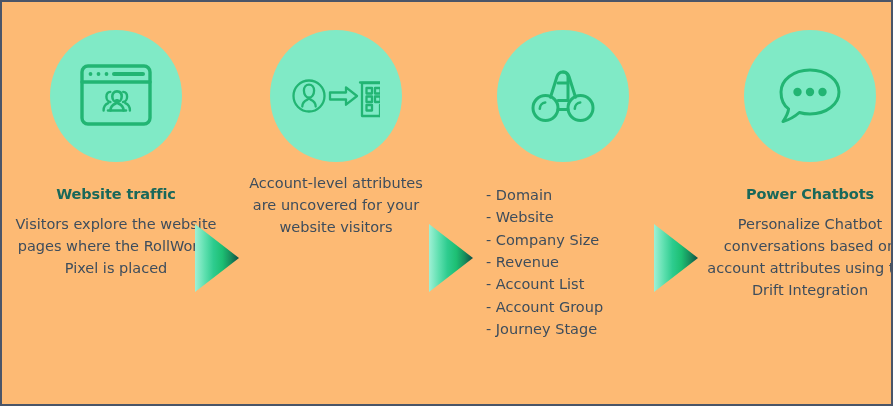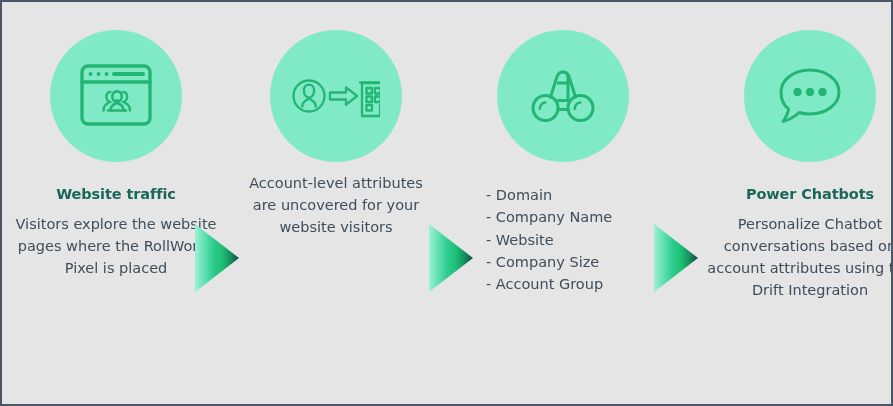--- a/index.html
+++ b/index.html
@@ -8,21 +8,21 @@
     background: #ffffff;
   }
   body {
     font-family: "DejaVu Sans", sans-serif;
   }
   #canvas {
     position: relative;
     width: 893px;
     height: 406px;
     box-sizing: border-box;
-    background: #e5e5e5;
+    background: #fdba74;
     border: 2px solid #4a5568;
     overflow: hidden;
   }
   
   .col {
     position: absolute;
     top: 28px;
     box-sizing: border-box;
   }
   .col-1 { left: 10px;  width: 208px; }
@@ -175,24 +175,26 @@
             <line x1="28" y1="42.5" x2="38" y2="42.5"></line>
             <line x1="28" y1="16" x2="38" y2="16"></line>
             <path d="M9.8 41.8c0-3.3 2.4-6 5.4-6.3" stroke-width="2.6"></path>
             <path d="M44.8 41.8c0-3.3 2.4-6 5.4-6.3" stroke-width="2.6"></path>
           </svg>
         </span>
       </div>
     </div>
     <ul class="list">
       <li>- Domain</li>
-      <li>- Company Name</li>
       <li>- Website</li>
       <li>- Company Size</li>
+      <li>- Revenue</li>
+      <li>- Account List</li>
       <li>- Account Group</li>
+      <li>- Journey Stage</li>
     </ul>
   </div>
 
   <div class="col col-4">
     <div class="circle-wrap">
       <div class="circle">
         <span>
           <svg width="68" height="62" viewBox="0 0 68 62" fill="none" stroke="#22B573" stroke-width="3" stroke-linecap="round" stroke-linejoin="round">
             <path d="M34 5c16.6 0 29 9.9 29 22 0 12.1-12.4 22-29 22-3.8 0-7.4-.5-10.7-1.5-3.6 3.3-9.3 7-16.3 9 2.9-4.2 5.2-8.6 5.6-12.6C7 39.9 5 34 5 27 5 14.9 17.4 5 34 5z"></path>
             <circle cx="21.5" cy="27" r="4.2" fill="#22B573" stroke="none"></circle>

